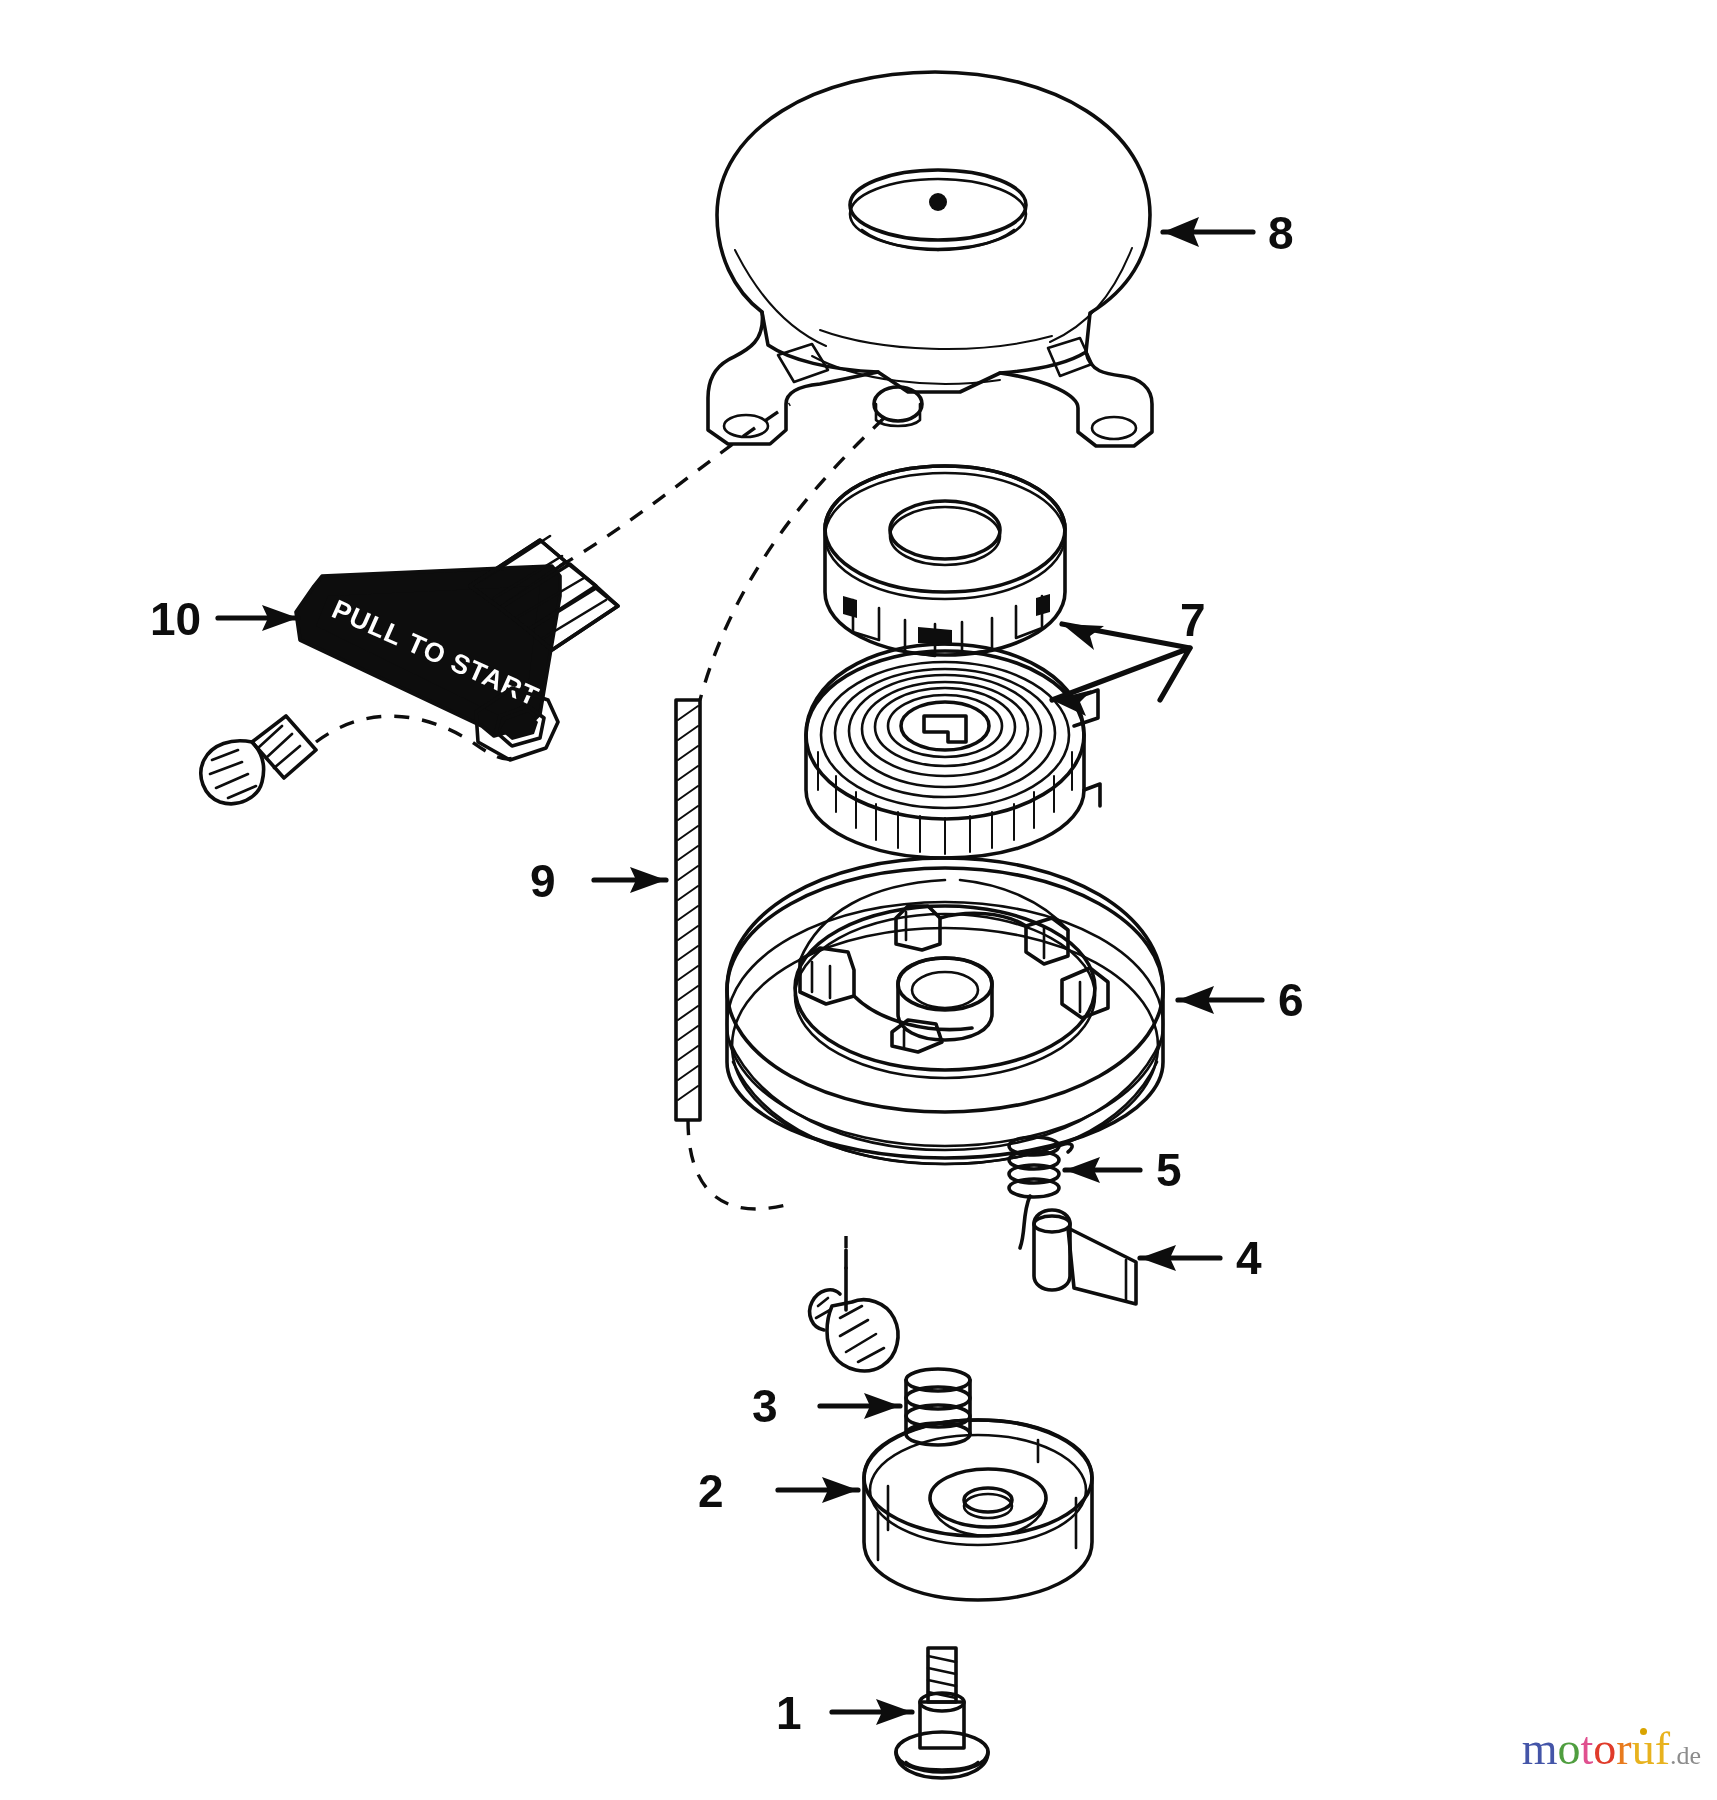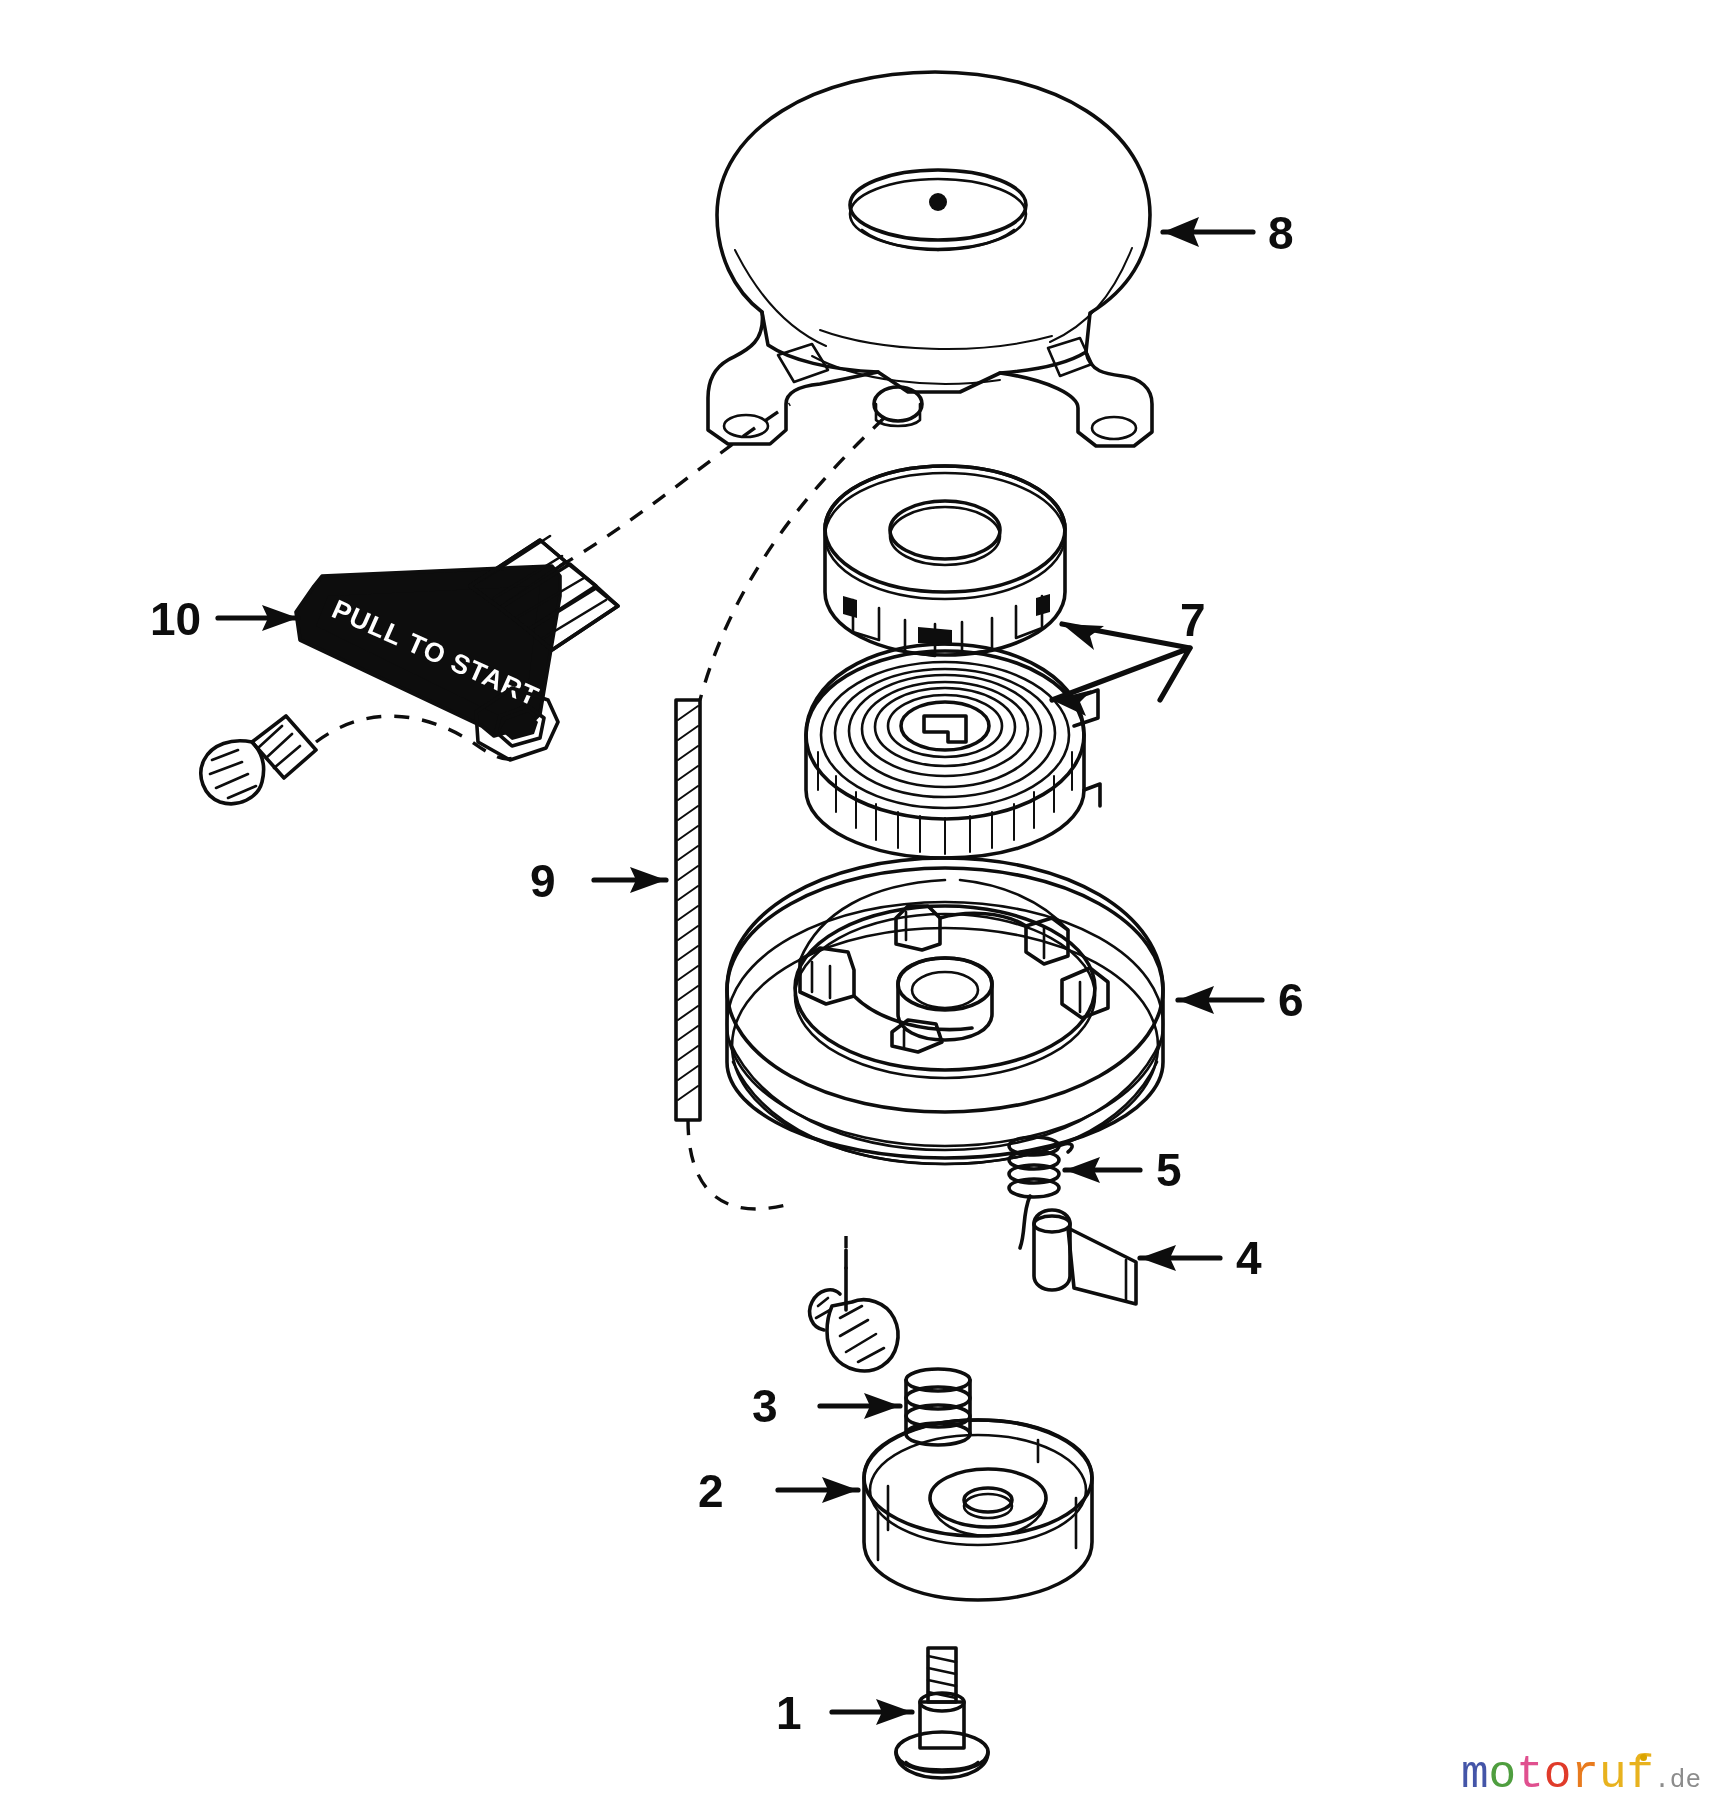--- a/index.html
+++ b/index.html
@@ -55,22 +55,22 @@
   .handletext {
     font-family: "Liberation Sans", sans-serif;
     font-weight: bold;
     font-size: 27px;
     fill: #ffffff;
     letter-spacing: 1px;
   }
   .wm {
     position: absolute;
     right: 16px;
-    bottom: 2px;
-    font-family: Liberation Mono, monospace;
+    bottom: 28px;
+    font-family: Liberation Serif, serif;
     font-size: 46px;
     line-height: 1;
     white-space: nowrap;
     user-select: none;
     margin-left: 7px;
   }
   .wm span { display: inline; }
   .wm .suffix {
     font-size: 26px;
     color: #8c8c8c;

